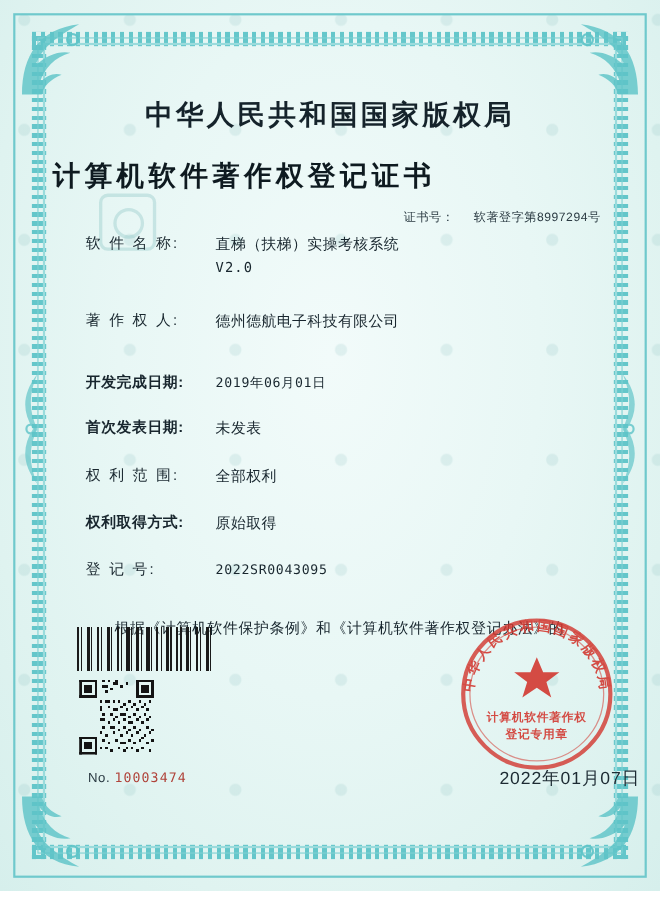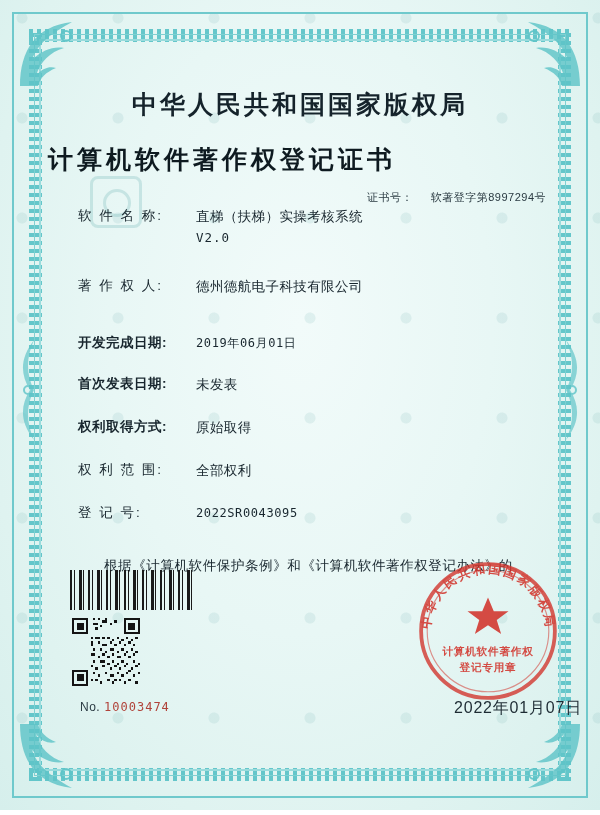--- a/index.html
+++ b/index.html
@@ -114,21 +114,21 @@
     margin-top: 14px;
     text-align: right;
     padding-right: 6px;
     font-size: 11px;
     color: #2a3a42;
     letter-spacing: .5px;
   }
   .cert-no .label { margin-right: 14px; }
 
   .fields {
-    margin-top: 2px;
+    margin-top: 7px;
     padding-left: 30px;
     position: relative;
   }
   .field-row {
     display: flex;
     align-items: flex-start;
     margin-bottom: 22px;
     font-size: 13.5px;
     color: #18262e;
   }
@@ -328,27 +328,27 @@
         <div class="field-label wide">开发完成日期:</div>
         <div class="field-value mono">2019年06月01日</div>
       </div>
 
       <div class="field-row">
         <div class="field-label wide">首次发表日期:</div>
         <div class="field-value">未发表</div>
       </div>
 
       <div class="field-row">
+        <div class="field-label">权 利 范 围:</div>
+        <div class="field-value">全部权利</div>
+      </div>
+
+      <div class="field-row">
         <div class="field-label wide">权利取得方式:</div>
         <div class="field-value">原始取得</div>
-      </div>
-
-      <div class="field-row">
-        <div class="field-label">权 利 范 围:</div>
-        <div class="field-value">全部权利</div>
       </div>
 
       <div class="field-row">
         <div class="field-label">登 记 号:</div>
         <div class="field-value mono">2022SR0043095</div>
       </div>
 
     </div>
 
     <div class="statement">

